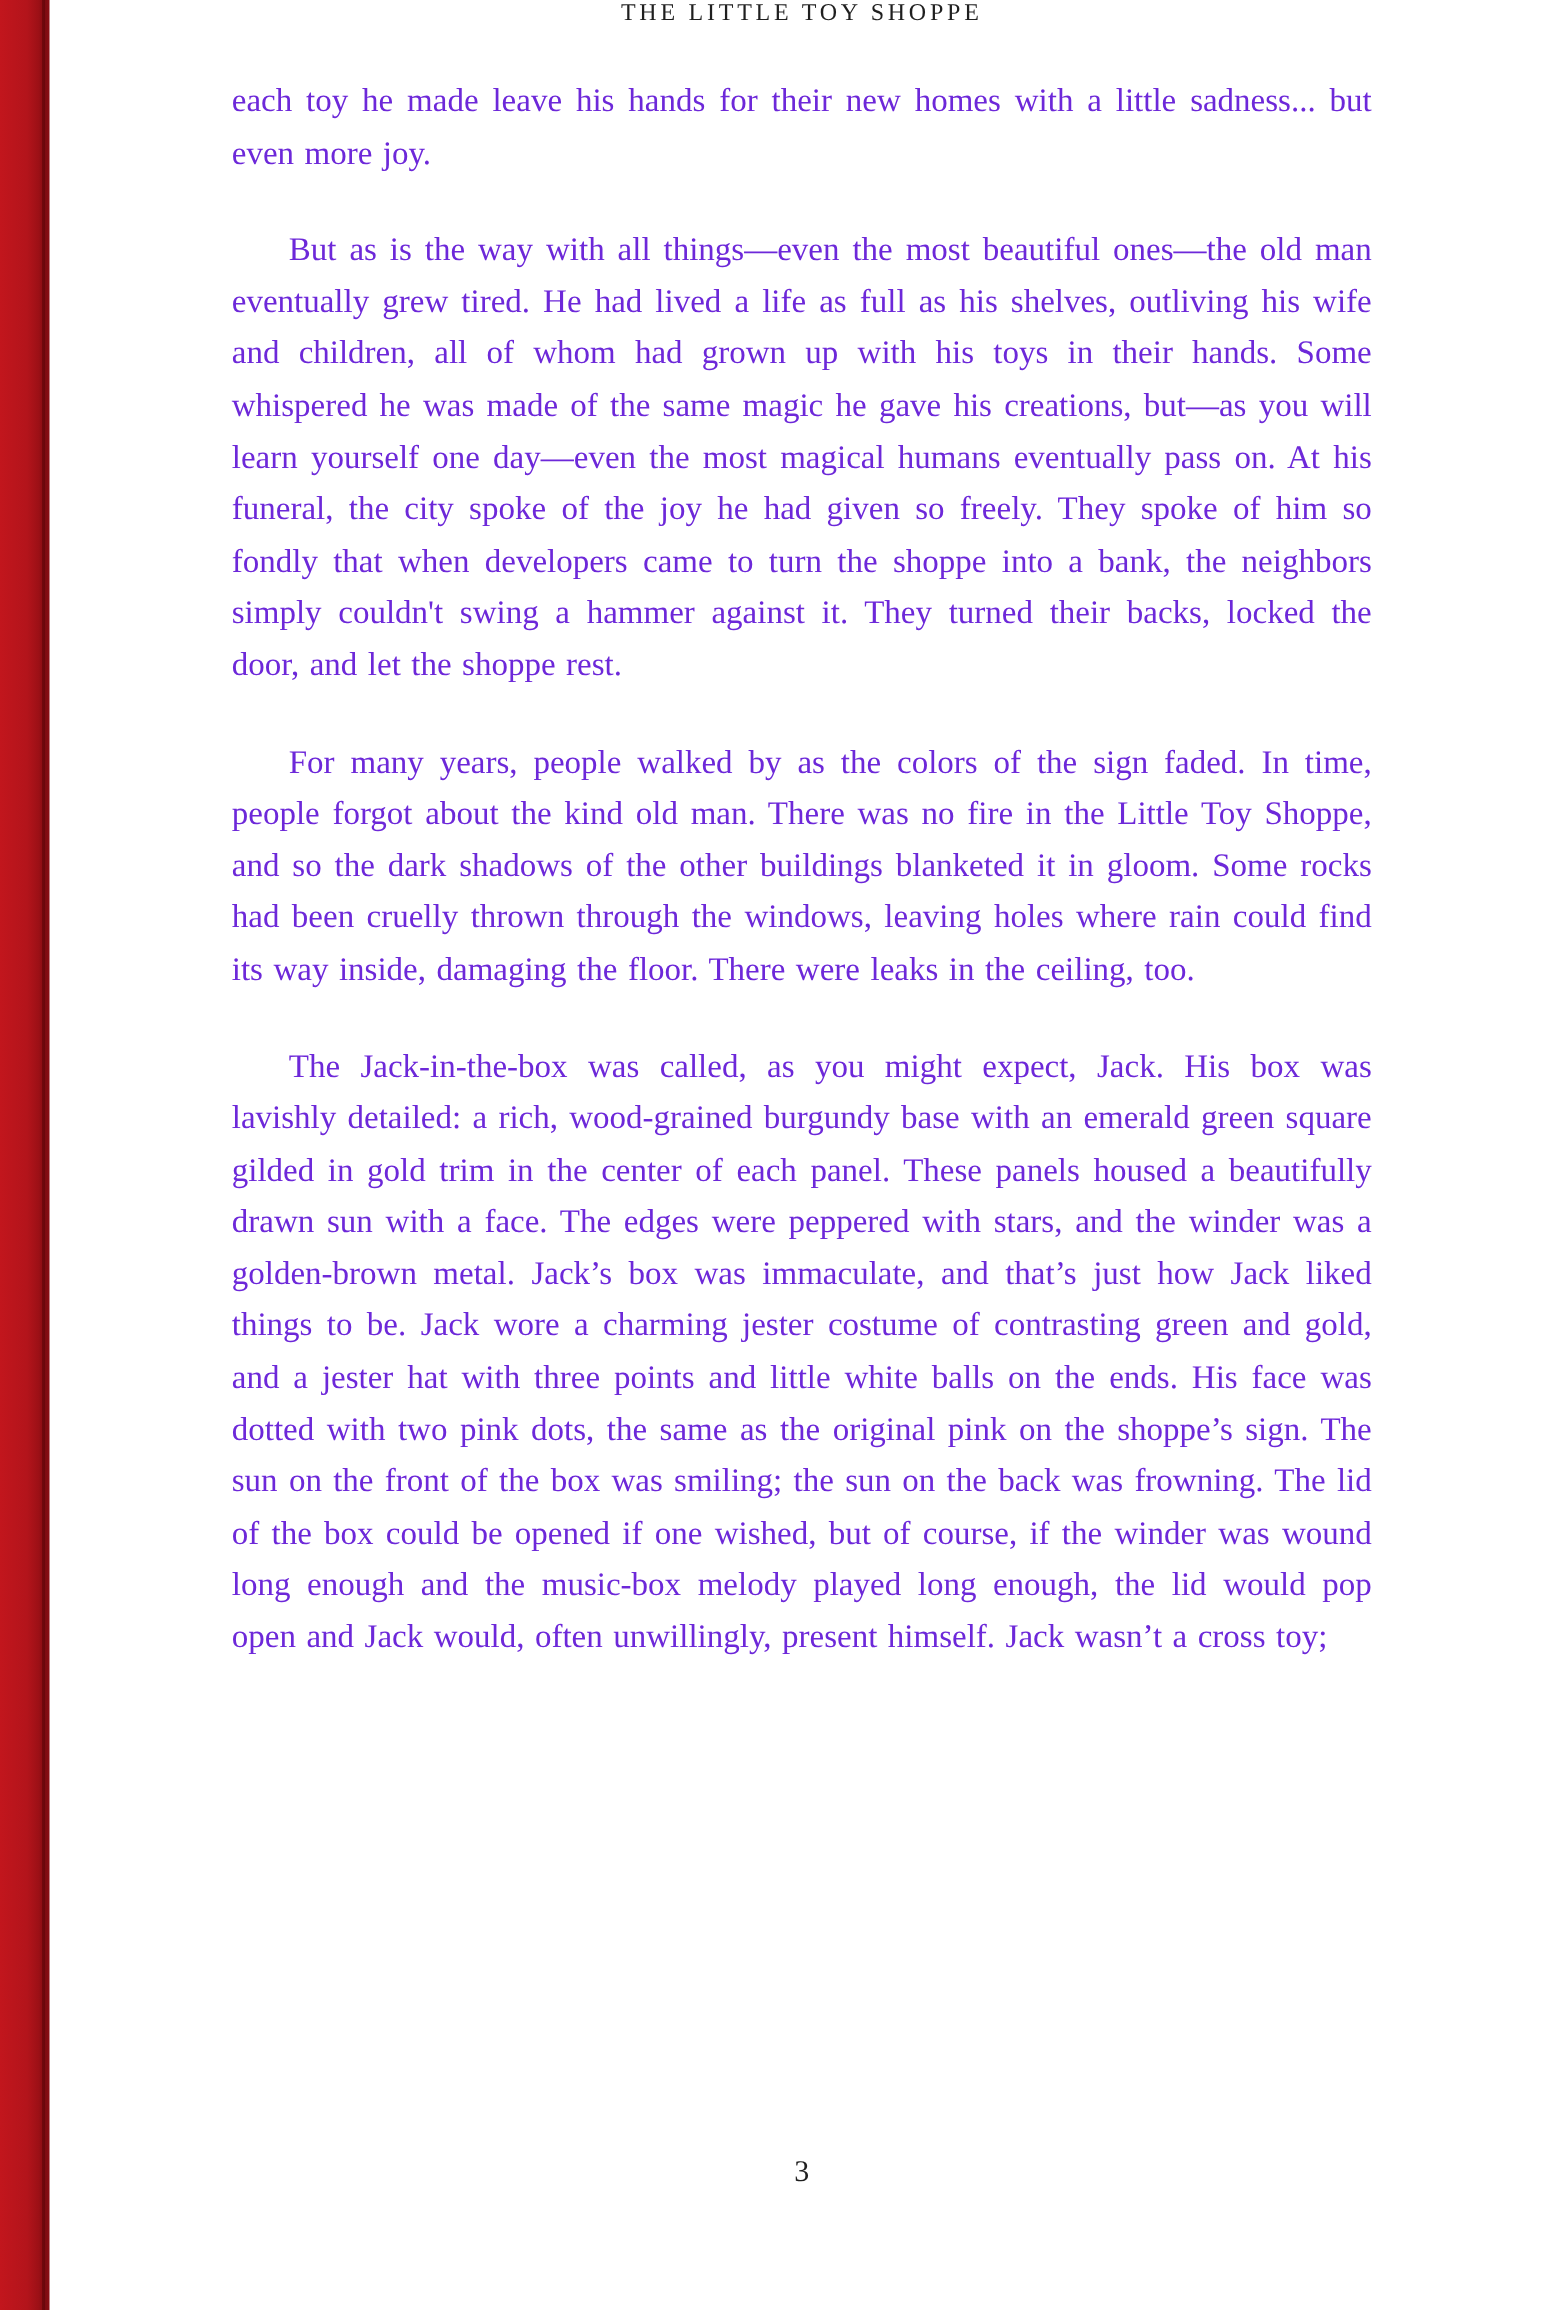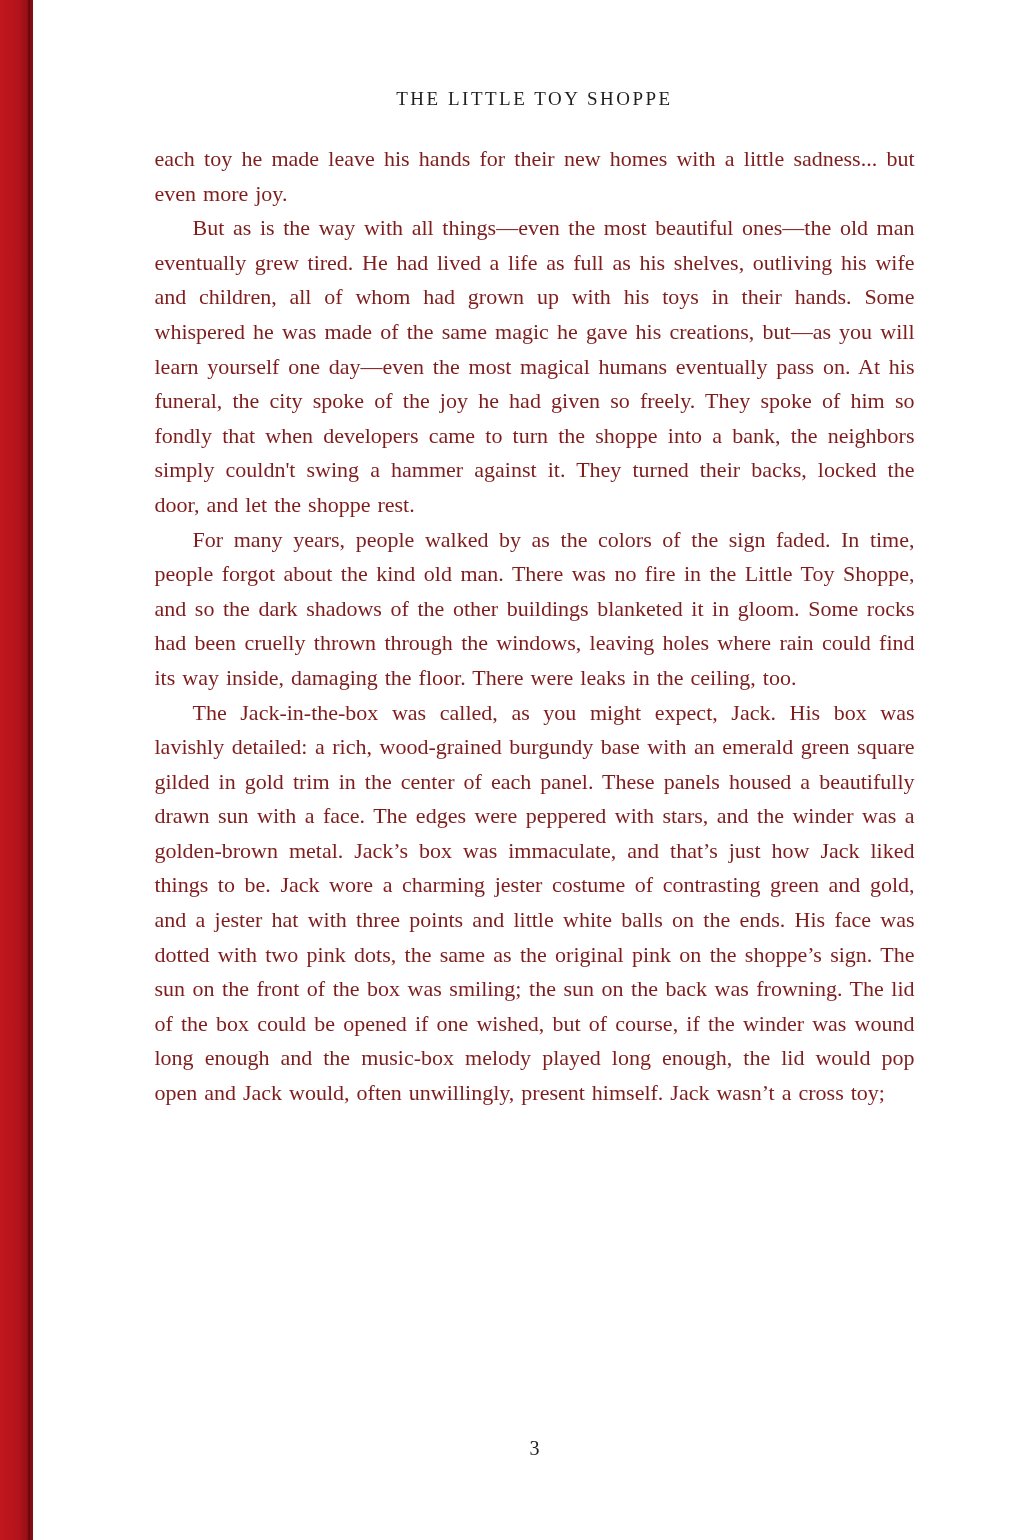--- a/index.html
+++ b/index.html
@@ -33,40 +33,40 @@
     background: rgba(60, 0, 0, 0.35);
   }
   .page {
     position: absolute;
     left: 33px;
     top: 0;
     right: 0;
     bottom: 0;
   }
   .running-header {
-    margin-top: 88px;
     text-align: center;
-    font-size: 19px;
+    font-size: 16px;
     letter-spacing: 2.5px;
     color: #1f1f1f;
   }
   .text-col {
     width: 760px;
     margin: 32px auto 0 auto;
   }
   .para {
     margin: 0;
     font-size: 22px;
     line-height: 34.6px;
-    color: #7f1d1d;
+    color: #6d28d9;
     text-align: justify;
     word-spacing: 1.5px;
   }
   .para.indent {
     text-indent: 38px;
+    margin-top: 30px;
   }
   .page-number {
     position: absolute;
     left: 0;
     right: 0;
     bottom: 80px;
     text-align: center;
     font-size: 20px;
     color: #1f1f1f;
   }

